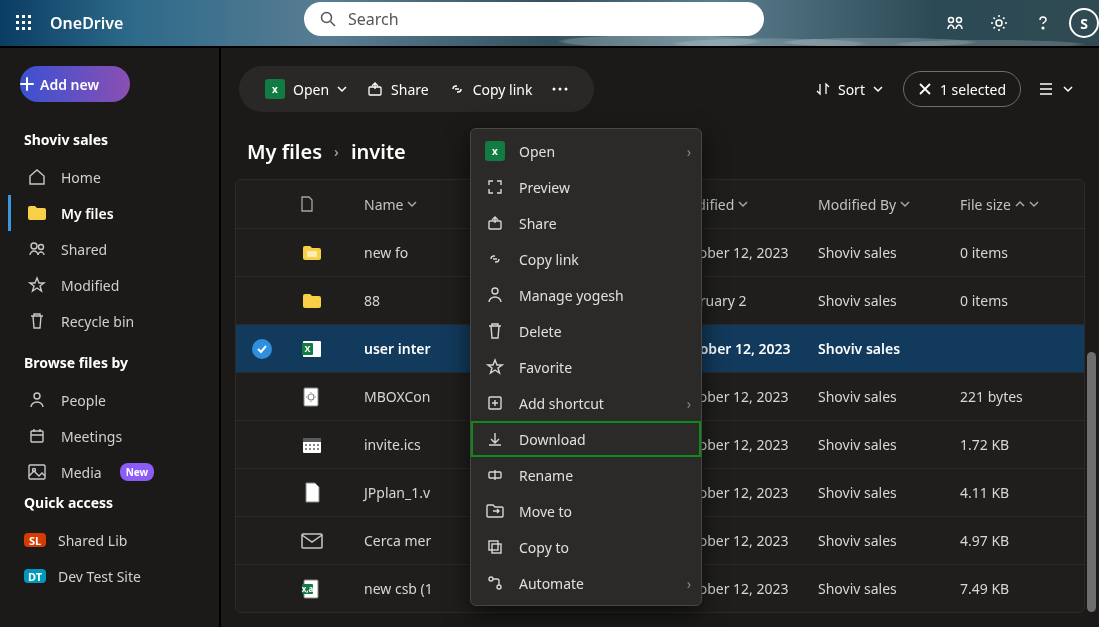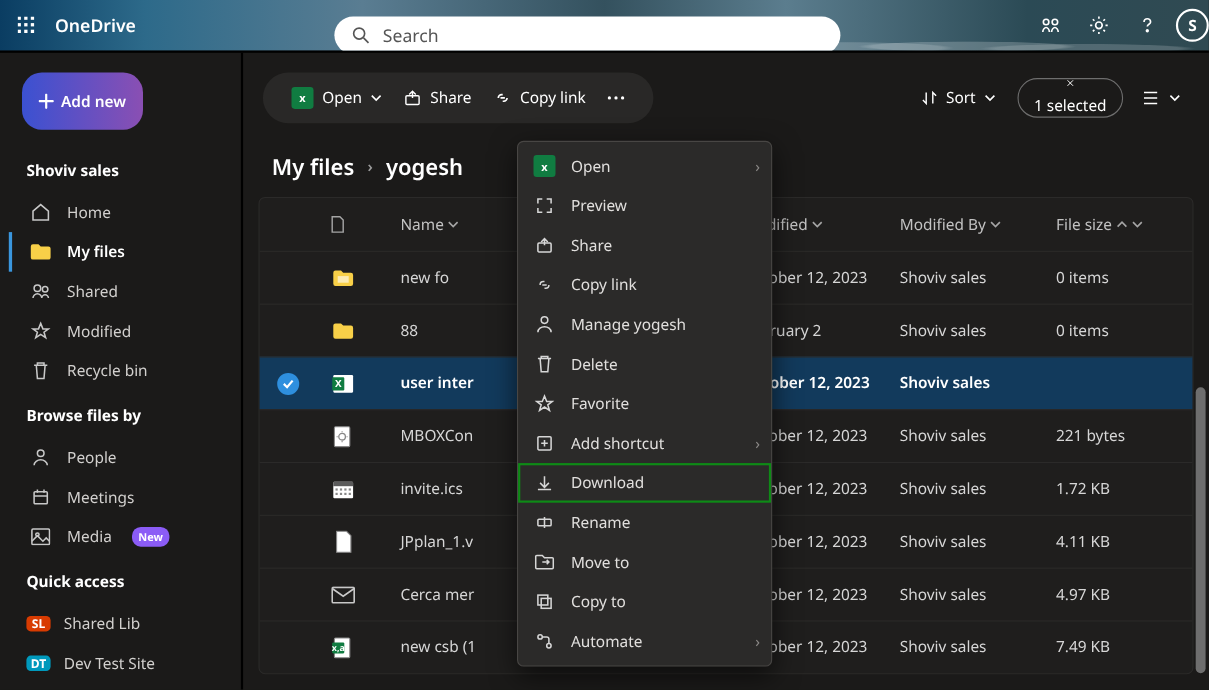--- a/index.html
+++ b/index.html
@@ -6,43 +6,43 @@
 html,body{width:1099px;height:627px;background:#1b1a19;color:#e1dfdd;overflow:hidden;}
 .header{height:48px;display:flex;align-items:center;position:relative;background:linear-gradient(90deg,#0a3d62 0%,#2d6a8a 12%,#5a7d92 30%,#34515e 50%,#5b7d8e 65%,#2b4a55 85%,#304a52 100%);overflow:hidden;border-bottom:2px solid #000;}
 .header .ridge{position:absolute;inset:0;background:
  radial-gradient(ellipse at 60% 90%,rgba(255,255,255,0.28) 0 10%,transparent 11%),
  radial-gradient(ellipse at 70% 95%,rgba(255,255,255,0.25) 0 8%,transparent 9%),
  radial-gradient(ellipse at 80% 92%,rgba(255,255,255,0.3) 0 7%,transparent 8%),
  radial-gradient(ellipse at 90% 96%,rgba(255,255,255,0.25) 0 6%,transparent 7%);
  opacity:0.7;}
 .waffle{width:48px;display:flex;align-items:center;justify-content:center;color:#fff;z-index:1;}
 .brand{color:#fff;font-weight:600;font-size:16px;margin-left:2px;z-index:1;}
-.searchbar{position:absolute;left:304px;top:15px;width:460px;height:34px;background:#fff;border-radius:17px;display:flex;align-items:center;padding:0 16px;color:#555;z-index:1;}
+.searchbar{position:absolute;left:304px;top:2px;width:460px;height:34px;background:#fff;border-radius:17px;display:flex;align-items:center;padding:0 16px;color:#555;z-index:1;}
 .searchbar svg{margin-right:12px;flex:none;}
 .header-right{position:absolute;right:0;display:flex;align-items:center;gap:0;z-index:1;}
 .hicon{width:44px;height:48px;display:flex;align-items:center;justify-content:center;color:#fff;}
 .avatar{width:30px;height:30px;border-radius:50%;border:2px solid #fff;display:flex;align-items:center;justify-content:center;color:#fff;font-weight:700;margin:0 0 0 4px;font-size:14px;}
 .body{display:flex;height:579px;}
 .sidebar{width:221px;padding:18px 8px 0 8px;display:flex;flex-direction:column;border-right:2px solid #000;}
-.addbtn{margin:0 0 20px 12px;width:110px;height:52px;background:linear-gradient(90deg,#3b51d1 0%,#8a4fb3 100%);color:#fff;font-weight:600;font-size:14px;border:none;border-radius:18px;display:flex;align-items:center;justify-content:center;gap:6px;}
+.addbtn{margin:0 0 20px 12px;width:110px;height:36px;background:linear-gradient(90deg,#3b51d1 0%,#8a4fb3 100%);color:#fff;font-weight:600;font-size:14px;border:none;border-radius:18px;display:flex;align-items:center;gap:6px;}
 .addbtn svg{flex:none;}
 .sect{color:#fff;font-weight:700;font-size:14px;margin:8px 0 10px 16px;}
 .sitem{display:flex;align-items:center;height:36px;gap:14px;padding-left:16px;color:#d2d0ce;font-size:14px;border-left:3px solid transparent;}
 .sitem.active{color:#fff;font-weight:600;border-left-color:#3a96dd;}
 .sitem .ic{width:20px;display:flex;justify-content:center;}
 .newbadge{background:#8b5cf6;color:#fff;font-size:10px;font-weight:700;padding:2px 6px;border-radius:8px;margin-left:4px;text-align:right;}
 .qsitem{display:flex;align-items:center;height:36px;gap:12px;padding-left:16px;color:#d2d0ce;font-size:14px;}
 .qbox{width:22px;height:14px;border-radius:4px;display:flex;align-items:center;justify-content:center;color:#fff;font-size:11px;font-weight:700;}
 .main{flex:1;display:flex;flex-direction:column;}
 .cmdbar{height:54px;margin:14px 14px 0 14px;display:flex;align-items:center;padding:0 4px;}
 .cpill{height:46px;background:#292827;border-radius:23px;display:flex;align-items:center;padding:0 16px;}
 .cmdbtn{display:flex;align-items:center;gap:8px;color:#fff;font-size:14px;height:46px;padding:0 10px;}
 .cmdbtn .xi{width:20px;height:20px;background:#107c41;border-radius:3px;display:flex;align-items:center;justify-content:center;color:#fff;font-size:10px;font-weight:700;}
 .spacer{flex:1;}
-.selpill{height:36px;border:1px solid #6e6e6e;border-radius:18px;display:flex;align-items:center;gap:8px;padding:0 14px;color:#fff;font-size:14px;margin:0 10px;flex-direction:column;}
+.selpill{height:36px;border:1px solid #6e6e6e;border-radius:18px;display:flex;align-items:center;gap:8px;padding:0 14px;color:#fff;font-size:14px;margin:0 10px;}
 .viewbtn{display:flex;align-items:center;gap:6px;color:#fff;padding:0 8px;}
 .breadcrumb{display:flex;align-items:center;gap:12px;color:#fff;font-size:20px;font-weight:600;margin:22px 0 14px 26px;}
 .bchev{color:#9a9a9a;font-size:14px;}
 .table{margin:0 14px 0 14px;background:#1f1e1d;border-radius:6px;border:1px solid #2b2a29;}
 .thead,.trow{display:grid;grid-template-columns:52px 52px 300px 130px 130px 120px;align-items:center;height:48px;font-size:14px;gap:12px;}
 .thead{color:#c2c2c2;}
 .thead .th{display:flex;align-items:center;gap:4px;}
 .trow{color:#d6d6d6;border-top:1px solid #2b2a29;}
 .trow.selected{background:#123a5c;color:#fff;font-weight:600;}
 .ficon{width:24px;height:24px;display:flex;align-items:center;justify-content:center;}
@@ -189,21 +189,21 @@
             <svg width="18" height="16" viewBox="0 0 18 16" stroke="#c8c8c8" stroke-width="1.4" fill="none">
               <rect x="1" y="1" width="16" height="14" rx="1"></rect>
               <circle cx="6" cy="6" r="1.5"></circle>
               <path d="M1 12l5-5 5 5 3-3 3 3"></path>
             </svg>
           </span>
           <span>Media</span>
           <span class="newbadge">New</span>
         </div>
       </div>
-    <div class="sect" style="margin-top:14px">Quick access</div>
+    <div class="sect" style="margin-top:3px">Quick access</div>
     <div id="qitems">
         <div class="qsitem">
           <span class="qbox" style="background:#d83b01">SL</span>
           <span>Shared Lib</span>
         </div>
         <div class="qsitem">
           <span class="qbox" style="background:#0099bc">DT</span>
           <span>Dev Test Site</span>
         </div>
       </div>
@@ -262,21 +262,21 @@
           </svg>
           <svg width="10" height="10" viewBox="0 0 10 10">
             <path d="M1 3l4 4 4-4" fill="none" stroke="#fff" stroke-width="1.5"></path>
           </svg>
         </div>
     </div>
 
     <div class="breadcrumb">
       <span>My files</span>
       <span class="bchev">›</span>
-      <span>yogesh</span>
+      <span>invite</span>
     </div>
 
     <div class="table">
       <div class="thead">
         <div></div>
         <div class="th">
             <svg width="14" height="16" viewBox="0 0 14 16" fill="none" stroke="#a5a5a5" stroke-width="1.3">
               <path d="M2 1h7l3 3v11H2z"></path>
             </svg>
           </div>

